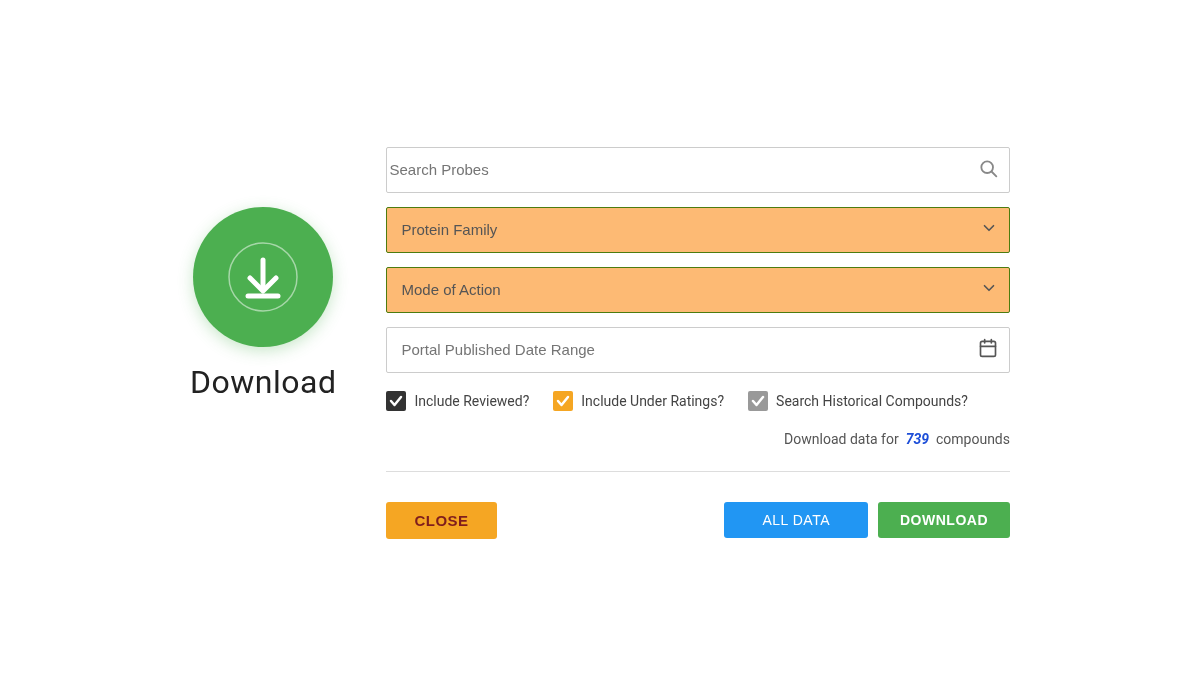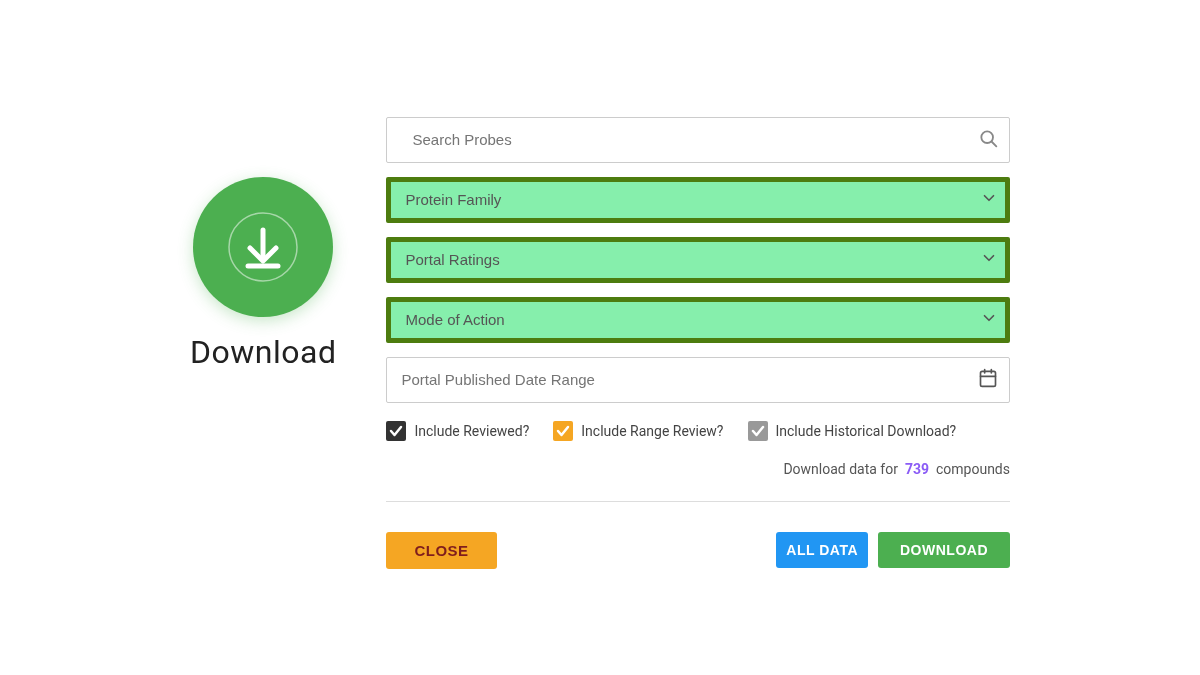--- a/index.html
+++ b/index.html
@@ -73,21 +73,21 @@
 
     .search-wrapper {
       position: relative;
     }
 
     .search-wrapper input {
       width: 100%;
       height: 46px;
       border: 1px solid #cccccc;
       border-radius: 2px;
-      padding: 0 40px 0 25px;
+      padding: 0 40px 0 2px;
       font-size: 15px;
       color: #8b5cf6;
       background: #ffffff;
       outline: none;
     }
 
     .search-icon-wrapper {
       position: absolute;
       right: 12px;
       top: 50%;
@@ -97,26 +97,26 @@
       pointer-events: none;
     }
 
     .select-wrapper {
       position: relative;
     }
 
     .select-wrapper select {
       width: 100%;
       height: 46px;
-      border: 5px solid #4d7c0f;
+      border: 1px solid #4d7c0f;
       border-radius: 2px;
       padding: 0 40px 0 14px;
       font-size: 15px;
       color: #555555;
-      background: #86efac;
+      background: #fdba74;
       outline: none;
       appearance: none;
       -webkit-appearance: none;
       cursor: pointer;
     }
 
     .select-arrow {
       position: absolute;
       right: 12px;
       top: 50%;
@@ -197,21 +197,22 @@
 
     .info-row {
       text-align: right;
       font-size: 14px;
       color: #555555;
       margin-top: 6px;
     }
 
     .info-row strong {
       font-weight: 700;
-      color: #8b5cf6;
+      color: #1d4ed8;
+      font-style: italic;
     }
 
     .divider {
       border: none;
       border-top: 1px solid #dddddd;
       margin: 10px 0 16px 0;
     }
 
     .footer-buttons {
       display: flex;
@@ -235,23 +236,23 @@
     .btn-right-group {
       display: flex;
       gap: 10px;
     }
 
     .btn-all-data {
       background: #2196f3;
       color: #ffffff;
       border: none;
       border-radius: 3px;
-      padding: 10px 10px;
+      padding: 10px 38px;
       font-size: 14px;
-      font-weight: 700;
+      font-weight: 400;
       cursor: pointer;
       letter-spacing: 0.5px;
       text-transform: uppercase;
     }
 
     .btn-download {
       background: #4caf50;
       color: #ffffff;
       border: none;
       border-radius: 3px;
@@ -297,30 +298,20 @@
         <select>
           <option>Protein Family</option>
         </select>
         <span class="select-arrow">
           <svg width="18" height="18" viewBox="0 0 24 24" fill="none" stroke="#555" stroke-width="2.2" stroke-linecap="round" stroke-linejoin="round">
             <polyline points="6 9 12 15 18 9"></polyline>
           </svg>
         </span>
       </div>
 
-      <div class="select-wrapper">
-        <select>
-          <option>Portal Ratings</option>
-        </select>
-        <span class="select-arrow">
-          <svg width="18" height="18" viewBox="0 0 24 24" fill="none" stroke="#555" stroke-width="2.2" stroke-linecap="round" stroke-linejoin="round">
-            <polyline points="6 9 12 15 18 9"></polyline>
-          </svg>
-        </span>
-      </div>
 
       <div class="select-wrapper">
         <select>
           <option>Mode of Action</option>
         </select>
         <span class="select-arrow">
           <svg width="18" height="18" viewBox="0 0 24 24" fill="none" stroke="#555" stroke-width="2.2" stroke-linecap="round" stroke-linejoin="round">
             <polyline points="6 9 12 15 18 9"></polyline>
           </svg>
         </span>
@@ -348,30 +339,30 @@
           </div>
           <span>Include Reviewed?</span>
         </label>
 
         <label class="checkbox-item">
           <div class="custom-checkbox orange">
             <svg viewBox="0 0 14 14" fill="none" stroke="white" stroke-width="2.5" stroke-linecap="round" stroke-linejoin="round">
               <polyline points="2,7 5.5,11 12,3"></polyline>
             </svg>
           </div>
-          <span>Include Range Review?</span>
+          <span>Include Under Ratings?</span>
         </label>
 
         <label class="checkbox-item">
           <div class="custom-checkbox gray">
             <svg viewBox="0 0 14 14" fill="none" stroke="white" stroke-width="2.5" stroke-linecap="round" stroke-linejoin="round">
               <polyline points="2,7 5.5,11 12,3"></polyline>
             </svg>
           </div>
-          <span>Include Historical Download?</span>
+          <span>Search Historical Compounds?</span>
         </label>
 
       </div>
 
       <div class="info-row">
         <span>Download data for</span>
         &nbsp;<strong>739</strong>&nbsp;
         <span>compounds</span>
       </div>
 

